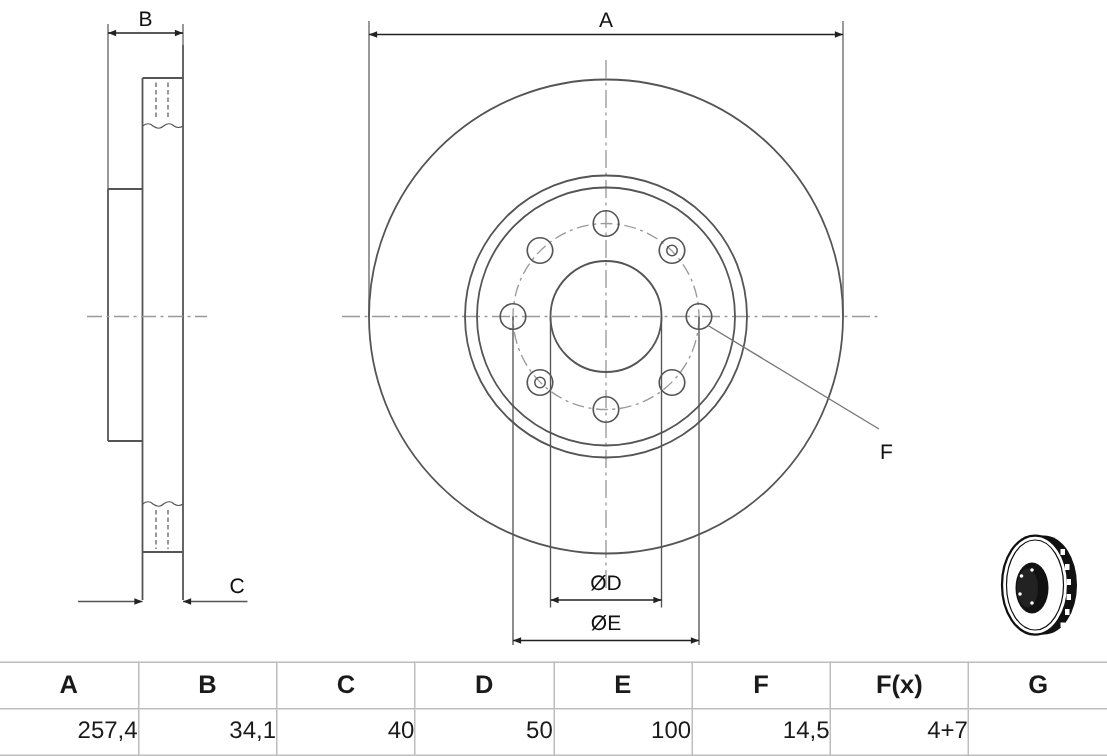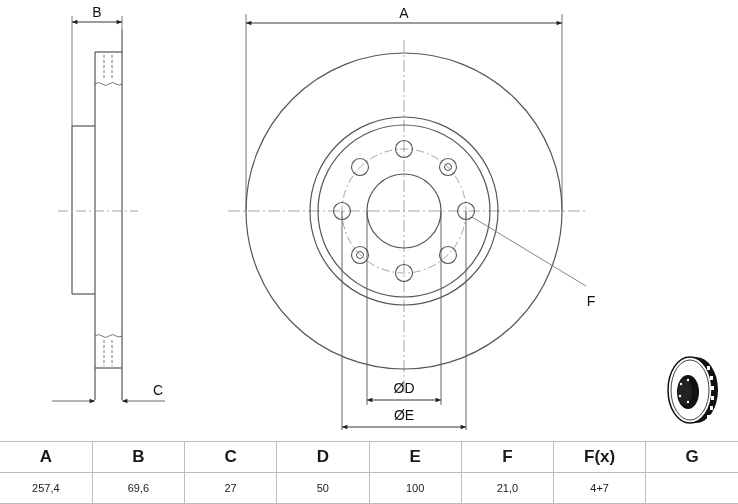--- a/index.html
+++ b/index.html
@@ -2,21 +2,21 @@
 <html><head>
 <meta charset="utf-8">
 <style>
   html, body { margin:0; padding:0; background:#ffffff; }
   body { width:738px; height:504px; position:relative; overflow:hidden; font-family:"Liberation Sans", sans-serif; }
   #drawing { position:absolute; left:0; top:0; width:738px; height:440px; }
   .lbl { font-family:"Liberation Sans", sans-serif; font-size:14px; fill:#111; }
   #spec-table { position:absolute; left:0; top:441px; width:738px; border-collapse:collapse; table-layout:fixed; }
   #spec-table td { border:1px solid #bdbdbd; text-align:center; color:#1a1a1a; padding:0; }
   #spec-table tr.head td { height:30px; font-weight:bold; font-size:17px; }
-  #spec-table tr.vals td { height:30px; font-size:11px; }
+  #spec-table tr.vals td { height:30px; font-size:16px;text-align:right; }
   #spec-table td:first-child { border-left:none; }
   #spec-table td:last-child { border-right:none; }
 </style>
 </head>
 <body>
 
 <svg id="drawing" viewBox="0 0 738 440" xmlns="http://www.w3.org/2000/svg">
   <defs>
     <marker id="arr" viewBox="0 0 10 10" refX="10" refY="5" markerWidth="8" markerHeight="6" orient="auto-start-reverse">
       <path d="M0,1 L10,5 L0,9 z" fill="#222"></path>
@@ -130,22 +130,22 @@
     <td>B</td>
     <td>C</td>
     <td>D</td>
     <td>E</td>
     <td>F</td>
     <td>F(x)</td>
     <td>G</td>
   </tr>
   <tr class="vals">
     <td>257,4</td>
-    <td>69,6</td>
-    <td>27</td>
+    <td>34,1</td>
+    <td>40</td>
     <td>50</td>
     <td>100</td>
-    <td>21,0</td>
+    <td>14,5</td>
     <td>4+7</td>
     <td></td>
   </tr>
 </tbody>
   </table>
 
 </body></html>

